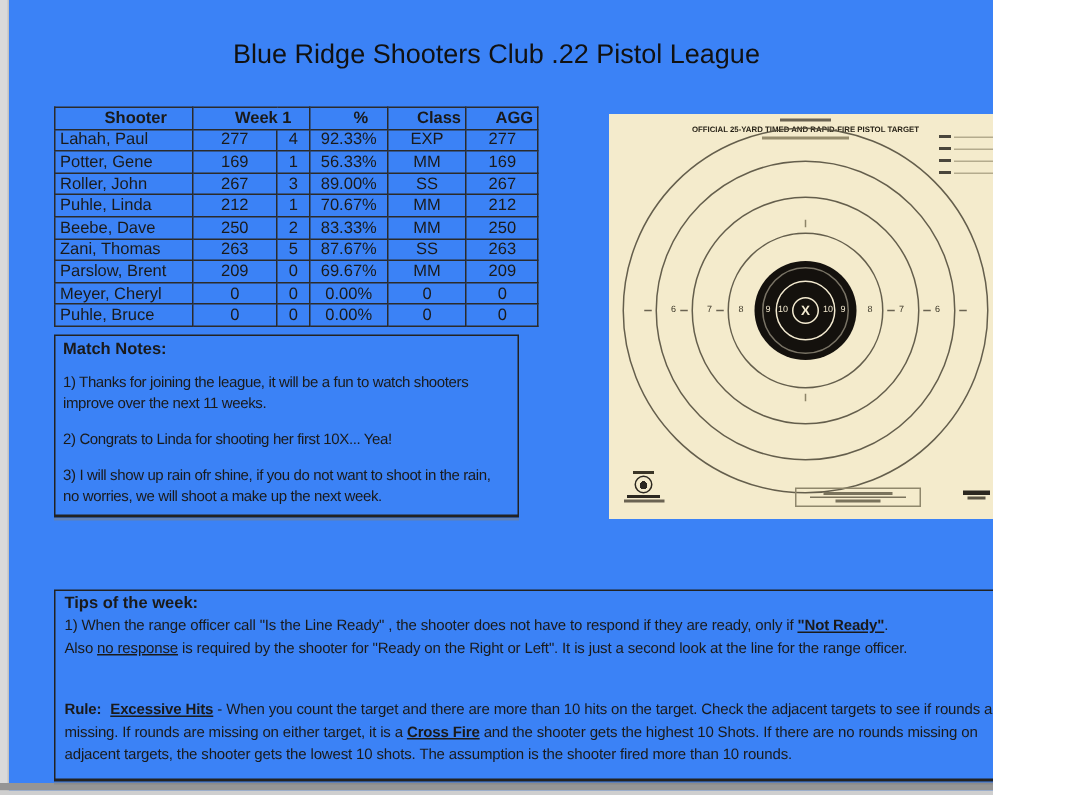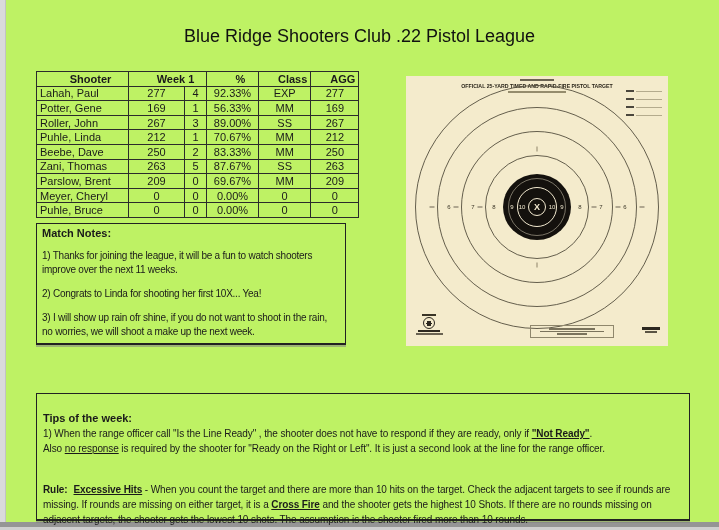--- a/index.html
+++ b/index.html
@@ -1,17 +1,17 @@
 <!DOCTYPE html>
 <html><head>
 <meta charset="utf-8">
 <style>
   html,body{margin:0;padding:0;}
   body{width:719px;height:530px;background:#ffffff;font-family:"Liberation Sans",sans-serif;color:#1a1a1a;}
-  .page{position:relative;width:719px;height:530px;background:#bef264;overflow:hidden;}
+  .page{position:relative;width:662px;height:530px;background:#3b82f6;overflow:hidden;}
 
   
   .edge-left{position:absolute;left:0;top:0;width:5px;height:530px;background:#dadada;border-right:1px solid #c2c2c2;}
   .edge-bottom{position:absolute;left:0;top:522px;width:719px;height:5px;background:#959595;}
   .edge-bottom2{position:absolute;left:0;top:527px;width:719px;height:3px;background:#cfcfcf;}
 
   
   .title{position:absolute;left:0;right:0;top:26px;text-align:center;font-size:18px;color:#111;}
 
   
@@ -20,21 +20,21 @@
   table.scores th{font-weight:700;text-align:center;padding-left:19px;}
   td.c-name{text-align:left;}
   td.c-num{text-align:center;}
   table.scores{border:1px solid #111;}
 
   
   .notes-box{position:absolute;left:36px;top:223px;width:310px;height:122px;border:1px solid #222;border-bottom-width:2px;box-shadow:0 2px 0 rgba(130,130,130,.55);box-sizing:border-box;padding:3px 5px;}
   .notes-title{font-size:11px;font-weight:700;}
   .note-p{font-size:10px;letter-spacing:-0.25px;line-height:14px;margin-top:10px;}
 
-  .tips-box{position:absolute;left:36px;top:393px;width:654px;height:128px;border:1px solid #222;border-bottom-width:2px;box-shadow:0 2px 0 rgba(130,130,130,.55);box-sizing:border-box;padding:18px 6px;}
+  .tips-box{position:absolute;left:36px;top:393px;width:654px;height:128px;border:1px solid #222;border-bottom-width:2px;box-shadow:0 2px 0 rgba(130,130,130,.55);box-sizing:border-box;padding:2px 6px;}
   .tips-title{font-size:11px;font-weight:700;}
   .tip-p{font-size:10px;letter-spacing:-0.1px;line-height:15px;margin-top:0;}
   .tip-p.first{margin-top:2px;}
   .rule-p{font-size:10px;letter-spacing:-0.1px;line-height:15px;margin-top:26px;}
   .u{text-decoration:underline;}
   .bu{font-weight:700;text-decoration:underline;}
   .rule-label{font-weight:700;margin-right:6px;}
 
   
   .target-card{position:absolute;left:406px;top:76px;width:262px;height:270px;background:#f4ebcc;overflow:hidden;}

